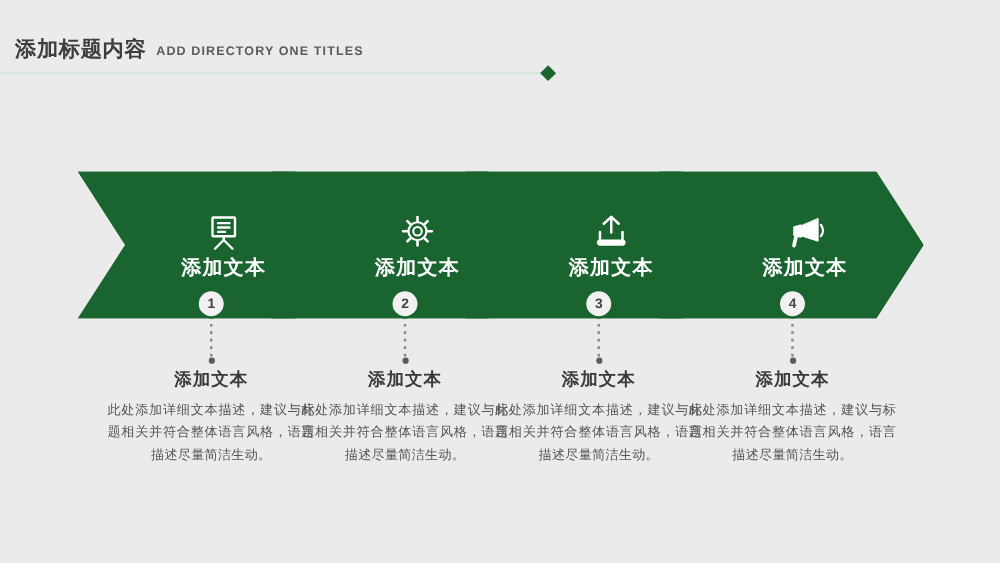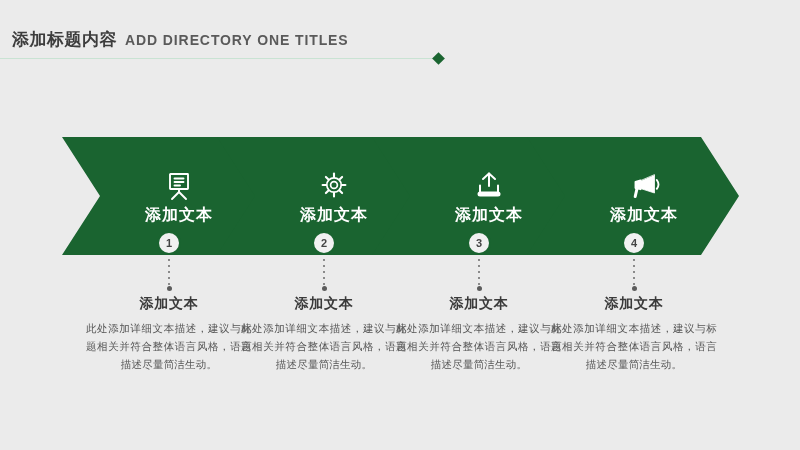--- a/index.html
+++ b/index.html
@@ -37,21 +37,21 @@
 
   .title-cn {
     font-size: 17px;
     font-weight: bold;
     color: #3d3d3d;
     letter-spacing: 0.5px;
     line-height: 1;
   }
 
   .title-en {
-    font-size: 14px;
+    font-size: 10px;
     font-weight: bold;
     color: #5a5a5a;
     letter-spacing: 0.9px;
     line-height: 1;
     padding-bottom: 1px;
     text-align: center;
   }
 
   .header-rule {
     position: absolute;

